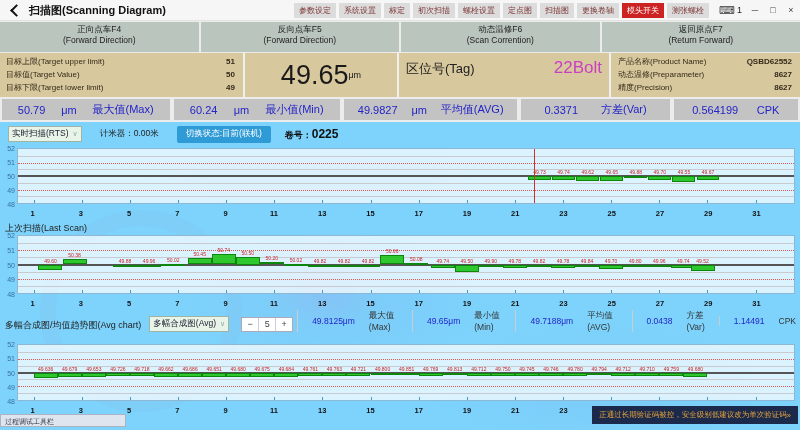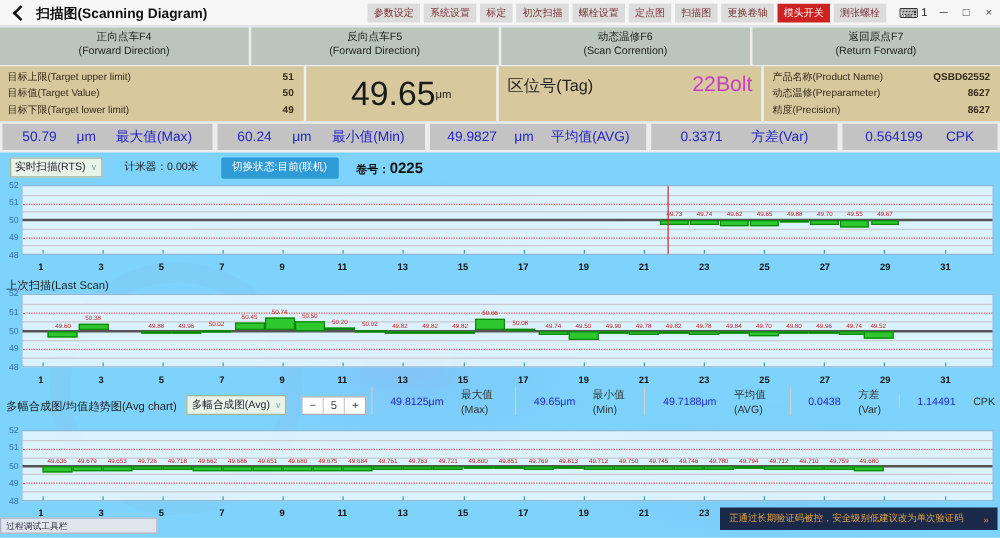--- a/index.html
+++ b/index.html
@@ -76,21 +76,21 @@
   .stepper span{width:16px;text-align:center;font-size:9px;line-height:13px;color:#444;}
   .stepper .mid{border-left:1px solid #ccd;border-right:1px solid #ccd;}
   .avgstats{flex:1;display:flex;align-items:center;justify-content:space-evenly;margin:0 4px;}
   .avgstat{display:flex;gap:14px;align-items:center;border-left:1px solid #ccc;padding-left:14px;}
   .avgstat .av{color:#2424c8;font-size:8.5px;}
   .avgstat .al{color:#333;font-size:8.5px;}
   
   .cornertab{position:absolute;left:0;bottom:3px;width:126px;height:13px;background:#dfe5ee;border:1px solid #aab4c4;
              font-size:7px;color:#334;line-height:13px;padding-left:4px;box-sizing:border-box;z-index:5;}
   .toast{position:absolute;right:2px;bottom:6px;background:#1b2a4a;color:#e8a33d;font-size:7.5px;
-         padding:4px 7px;display:flex;gap:16px;align-items:center;z-index:5;white-space:nowrap;}
+         padding:4px 7px;display:flex;gap:0;align-items:center;z-index:5;white-space:nowrap;}
 </style>
 </head>
 <body>
 
 <div class="screen">
   <div class="wm wm1"></div>
   <div class="wm wm2"></div>
   <div class="wm wm3"></div>
   <div class="wm wm4"></div>
   <div class="wm wm5"></div>

